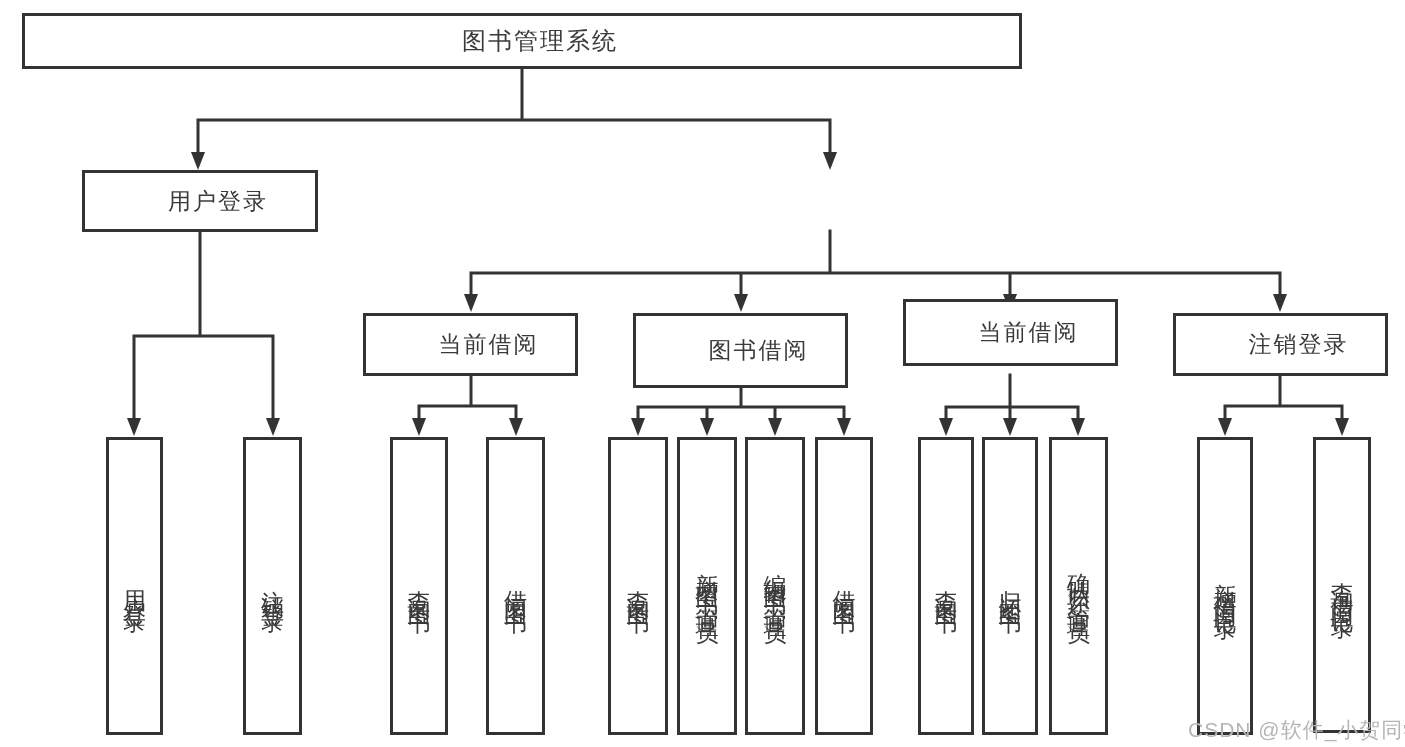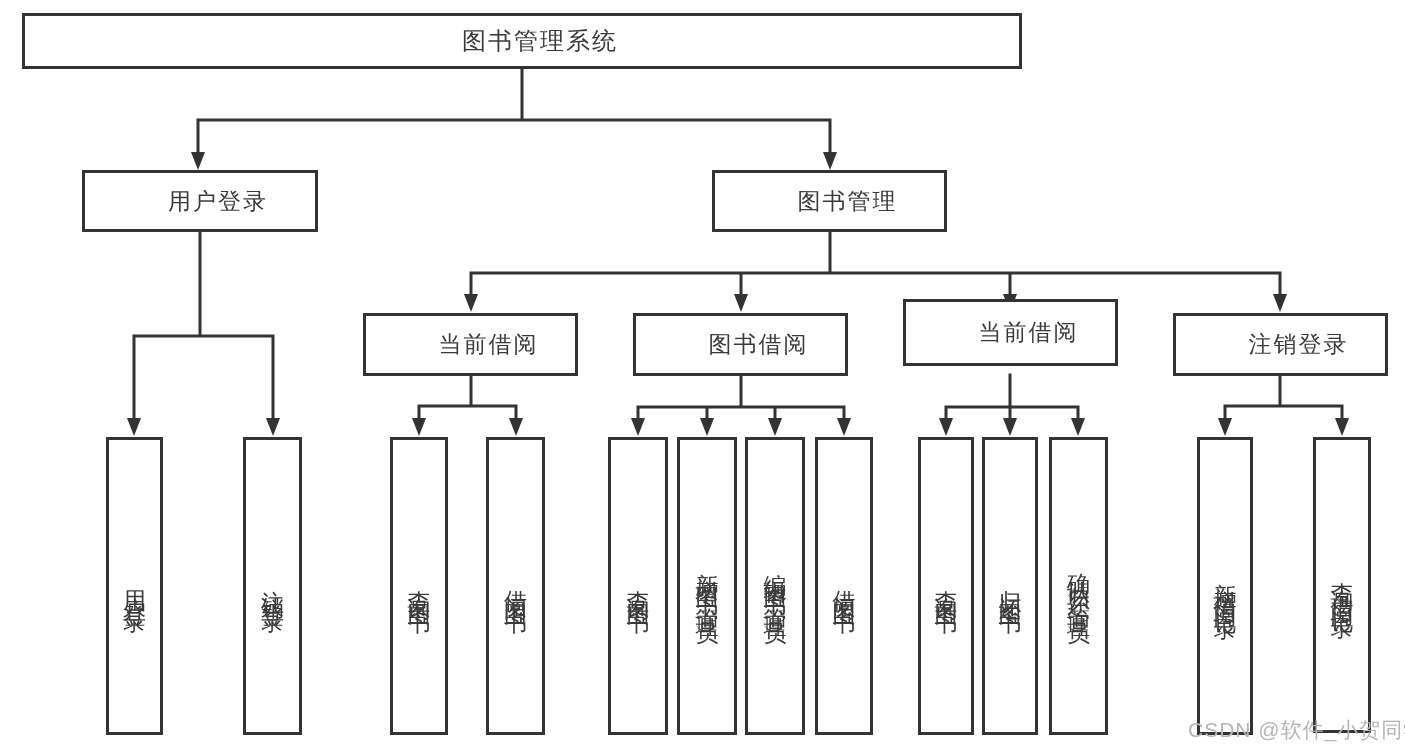--- a/index.html
+++ b/index.html
@@ -88,24 +88,23 @@
       <polygon points="1003,418 1017,418 1010,436"></polygon>
       <polygon points="1071,418 1085,418 1078,436"></polygon>
       <polygon points="1218,418 1232,418 1225,436"></polygon>
       <polygon points="1335,418 1349,418 1342,436"></polygon>
     </g>
   </svg>
 
   <div class="node root" style="left:22px;top:13px;width:1000px;height:56px">图书管理系统</div>
 
   <div class="node" style="left:82px;top:170px;width:236px;height:62px">用户登录</div>
-  <div class="node" style="left:712px;top:170px;width:235px;height:62px">图书管理</div>
 
   <div class="node" style="left:363px;top:313px;width:215px;height:63px">当前借阅</div>
-  <div class="node" style="left:633px;top:313px;width:215px;height:63px">图书借阅</div>
+  <div class="node" style="left:633px;top:313px;width:215px;height:75px">图书借阅</div>
   <div class="node" style="left:903px;top:299px;width:215px;height:67px">当前借阅</div>
   <div class="node" style="left:1173px;top:313px;width:215px;height:63px">注销登录</div>
 
   <div class="vnode" style="left:106px;top:437px;width:57px;height:298px">用户登录</div>
   <div class="vnode" style="left:243px;top:437px;width:59px;height:298px">注销登录</div>
 
   <div class="vnode" style="left:390px;top:437px;width:58px;height:298px">查询图书</div>
   <div class="vnode" style="left:486px;top:437px;width:59px;height:298px">借阅图书</div>
 
   <div class="vnode" style="left:608px;top:437px;width:60px;height:298px">查询图书</div>

